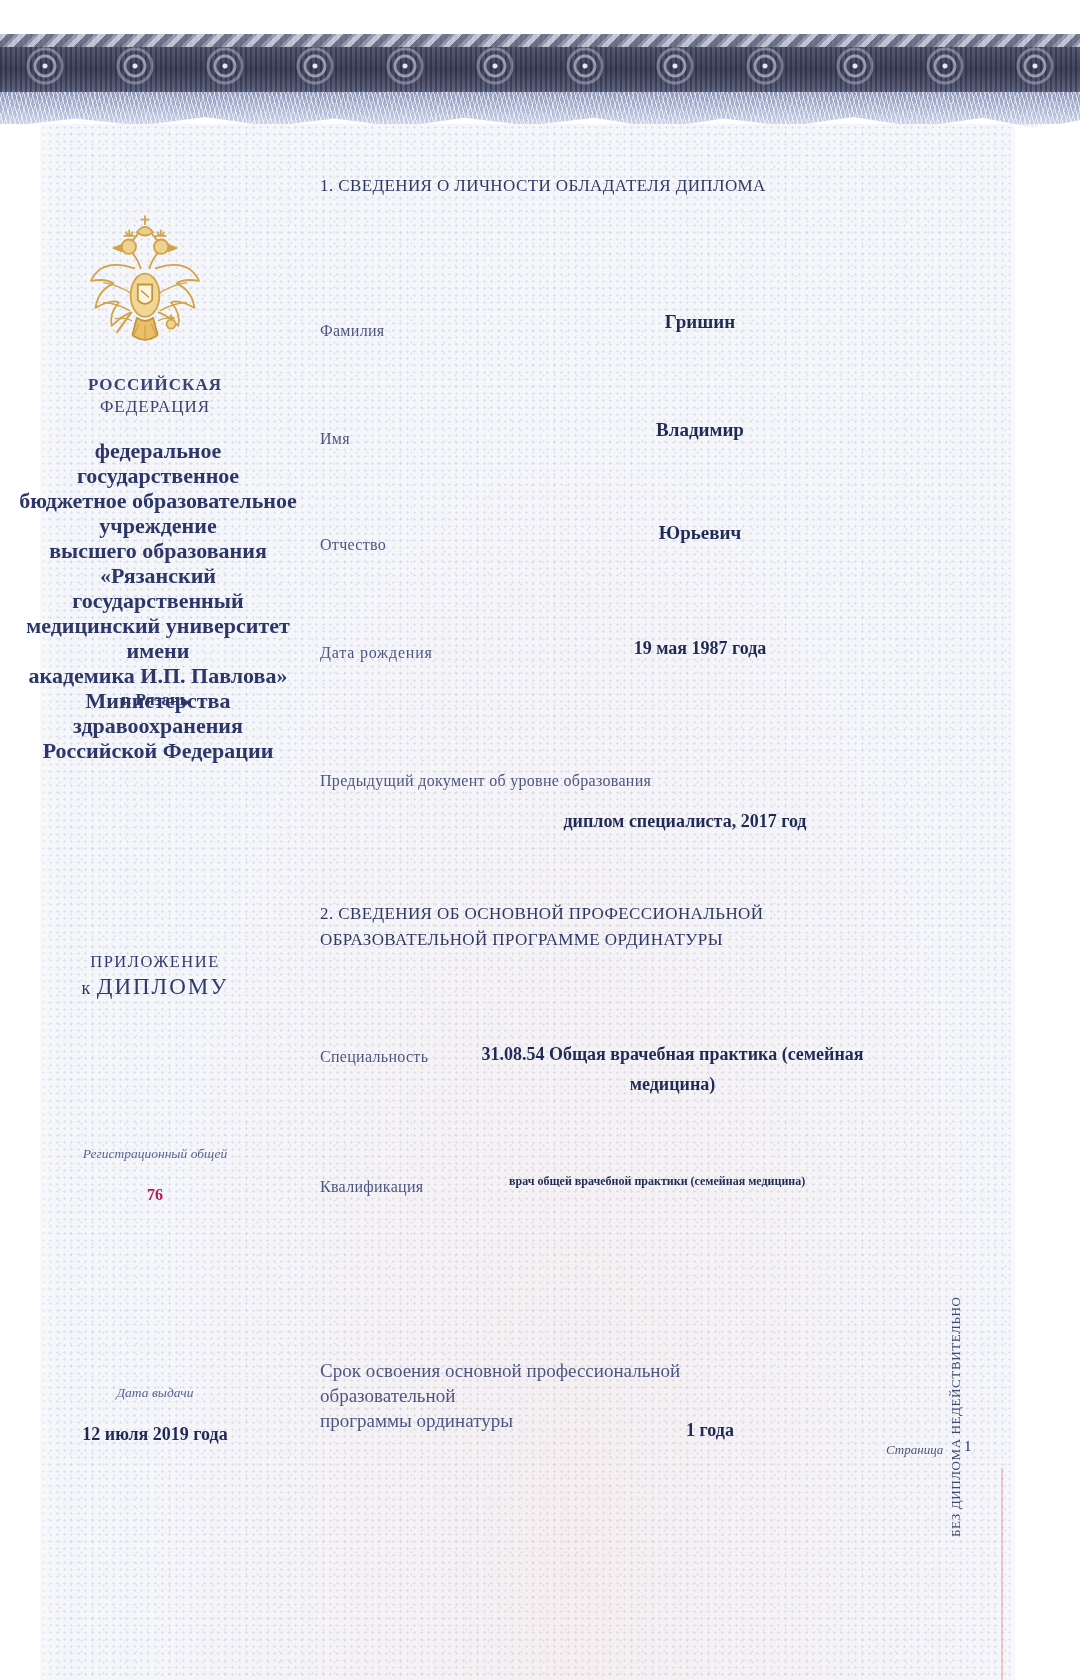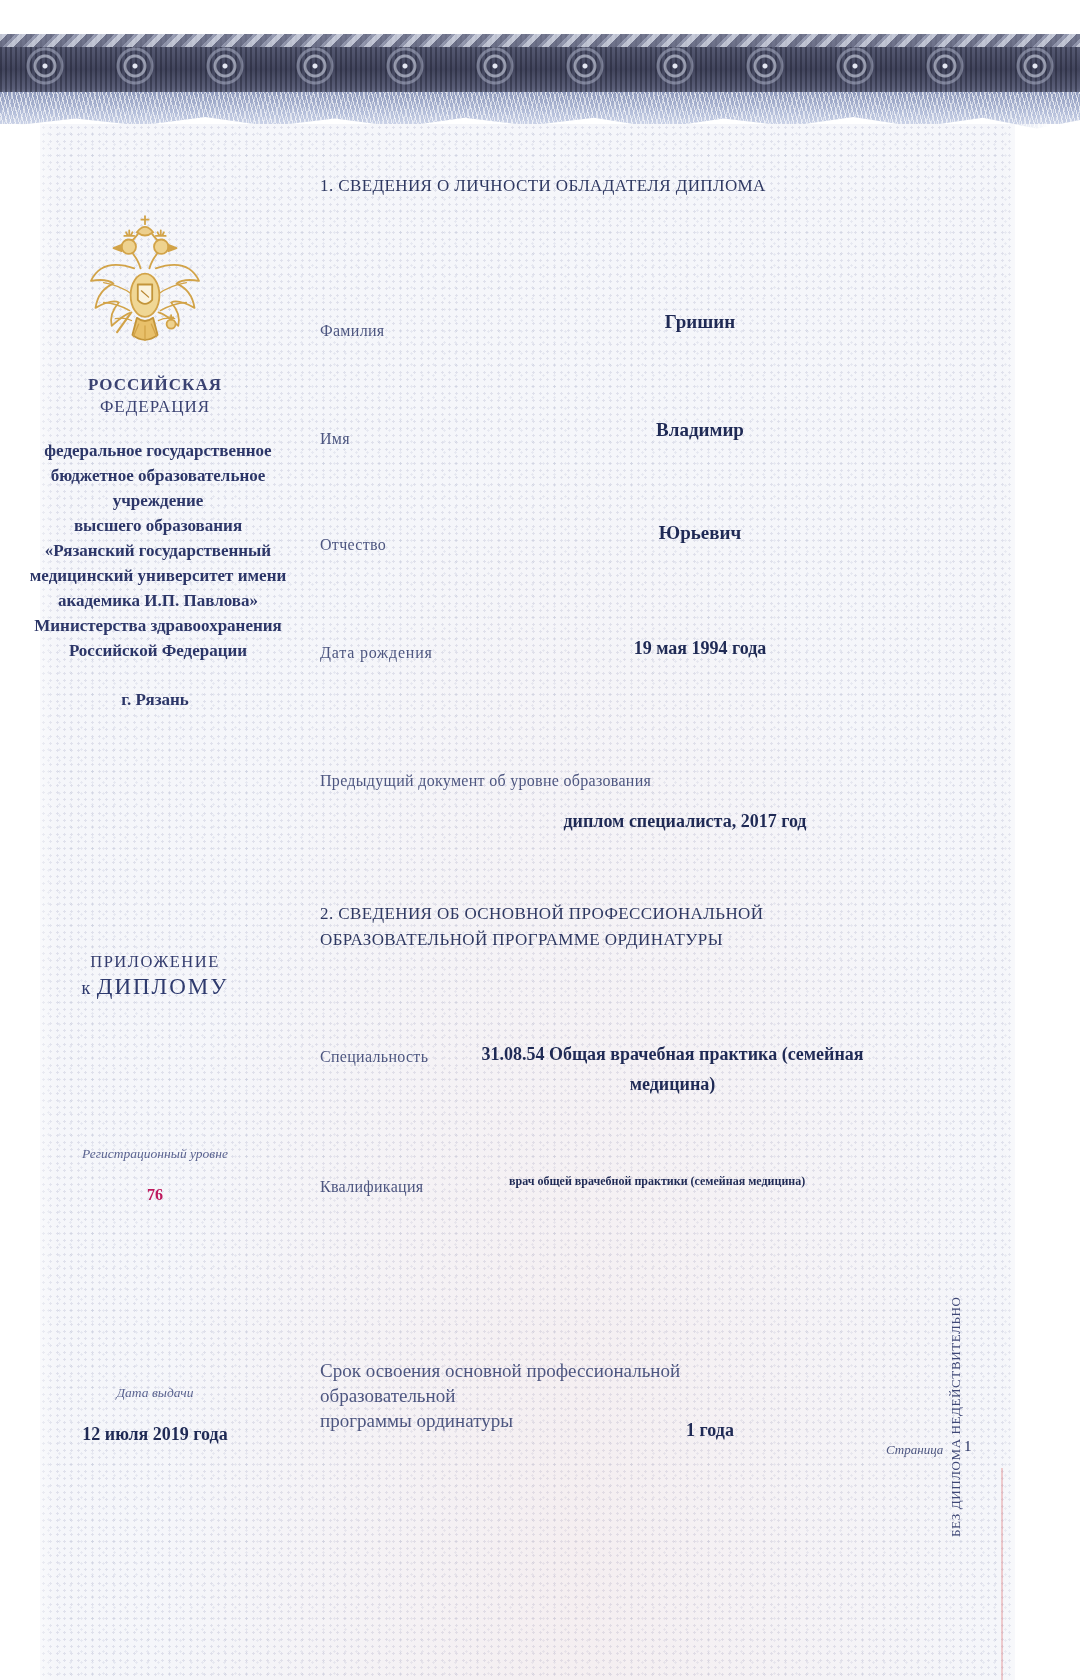--- a/index.html
+++ b/index.html
@@ -55,21 +55,21 @@
   .abs{position:absolute;}
   .center{text-align:center;}
   .lbl{font-size:16px;color:#4d5680;letter-spacing:.3px;}
   .val{font-size:19px;font-weight:bold;color:#1f2a55;}
   .title{font-size:17px;color:#2e3862;letter-spacing:.4px;}
   .script{font-style:italic;font-size:13.5px;color:#5a6390;}
 
   
   .emblem{left:82px;top:206px;width:126px;height:166px;}
   .country{left:28px;top:374px;width:254px;font-size:17px;line-height:22px;letter-spacing:1px;color:#3a4272;}
-  .institution{left:12px;top:438px;width:292px;font-size:17px;line-height:25px;font-weight:bold;color:#2c3668;}
+  .institution{left:12px;top:438px;width:292px;font-size:22px;line-height:25px;font-weight:bold;color:#2c3668;}
   .city{left:28px;top:690px;width:254px;font-size:17px;font-weight:bold;color:#2c3668;}
   .doc-type-1{left:28px;top:952px;width:254px;font-size:16.5px;letter-spacing:1.5px;color:#333c6e;}
   .doc-type-2{left:28px;top:974px;width:254px;font-size:23px;letter-spacing:2px;color:#2e3a6e;}
   .doc-type-2 .small-k{font-size:18px;letter-spacing:1px;}
   .reg-label{left:28px;top:1146px;width:254px;}
   .reg-value{left:28px;top:1186px;width:254px;font-size:16px;font-weight:bold;color:#be185d;}
   .issue-label{left:28px;top:1385px;width:254px;}
   .issue-value{left:28px;top:1424px;width:254px;font-size:18px;font-weight:bold;color:#1f2a55;}
 
   
@@ -160,39 +160,39 @@
     <span style="display:block;">академика И.П. Павлова»</span>
     <span style="display:block;">Министерства здравоохранения</span>
     <span style="display:block;">Российской Федерации</span>
   </div>
 
   <div class="abs city center">г. Рязань</div>
 
   <div class="abs doc-type-1 center">ПРИЛОЖЕНИЕ</div>
   <div class="abs doc-type-2 center"><span class="small-k">к </span><span>ДИПЛОМУ</span></div>
 
-  <div class="abs reg-label center script">Регистрационный уровне</div>
+  <div class="abs reg-label center script">Регистрационный общей</div>
   <div class="abs reg-value center">76</div>
 
   <div class="abs issue-label center script">Дата выдачи</div>
   <div class="abs issue-value center">12 июля 2019 года</div>
 
   <div class="abs s1-title title">1. СВЕДЕНИЯ О ЛИЧНОСТИ ОБЛАДАТЕЛЯ ДИПЛОМА</div>
 
   <div class="abs f-label-1 lbl">Фамилия</div>
   <div class="abs f-value-1 val center">Гришин</div>
 
   <div class="abs f-label-2 lbl">Имя</div>
   <div class="abs f-value-2 val center">Владимир</div>
 
   <div class="abs f-label-3 lbl">Отчество</div>
   <div class="abs f-value-3 val center">Юрьевич</div>
 
   <div class="abs f-label-4 lbl">Дата рождения</div>
-  <div class="abs f-value-4 val center">19 мая 1994 года</div>
+  <div class="abs f-value-4 val center">19 мая 1987 года</div>
 
   <div class="abs prev-label lbl">Предыдущий документ об уровне образования</div>
   <div class="abs prev-value val center">диплом специалиста,  2017 год</div>
 
   <div class="abs s2-title title">
     <span style="display:block;">2. СВЕДЕНИЯ ОБ ОСНОВНОЙ ПРОФЕССИОНАЛЬНОЙ</span>
     <span style="display:block;">ОБРАЗОВАТЕЛЬНОЙ ПРОГРАММЕ ОРДИНАТУРЫ</span>
   </div>
 
   <div class="abs spec-label lbl">Специальность</div>

